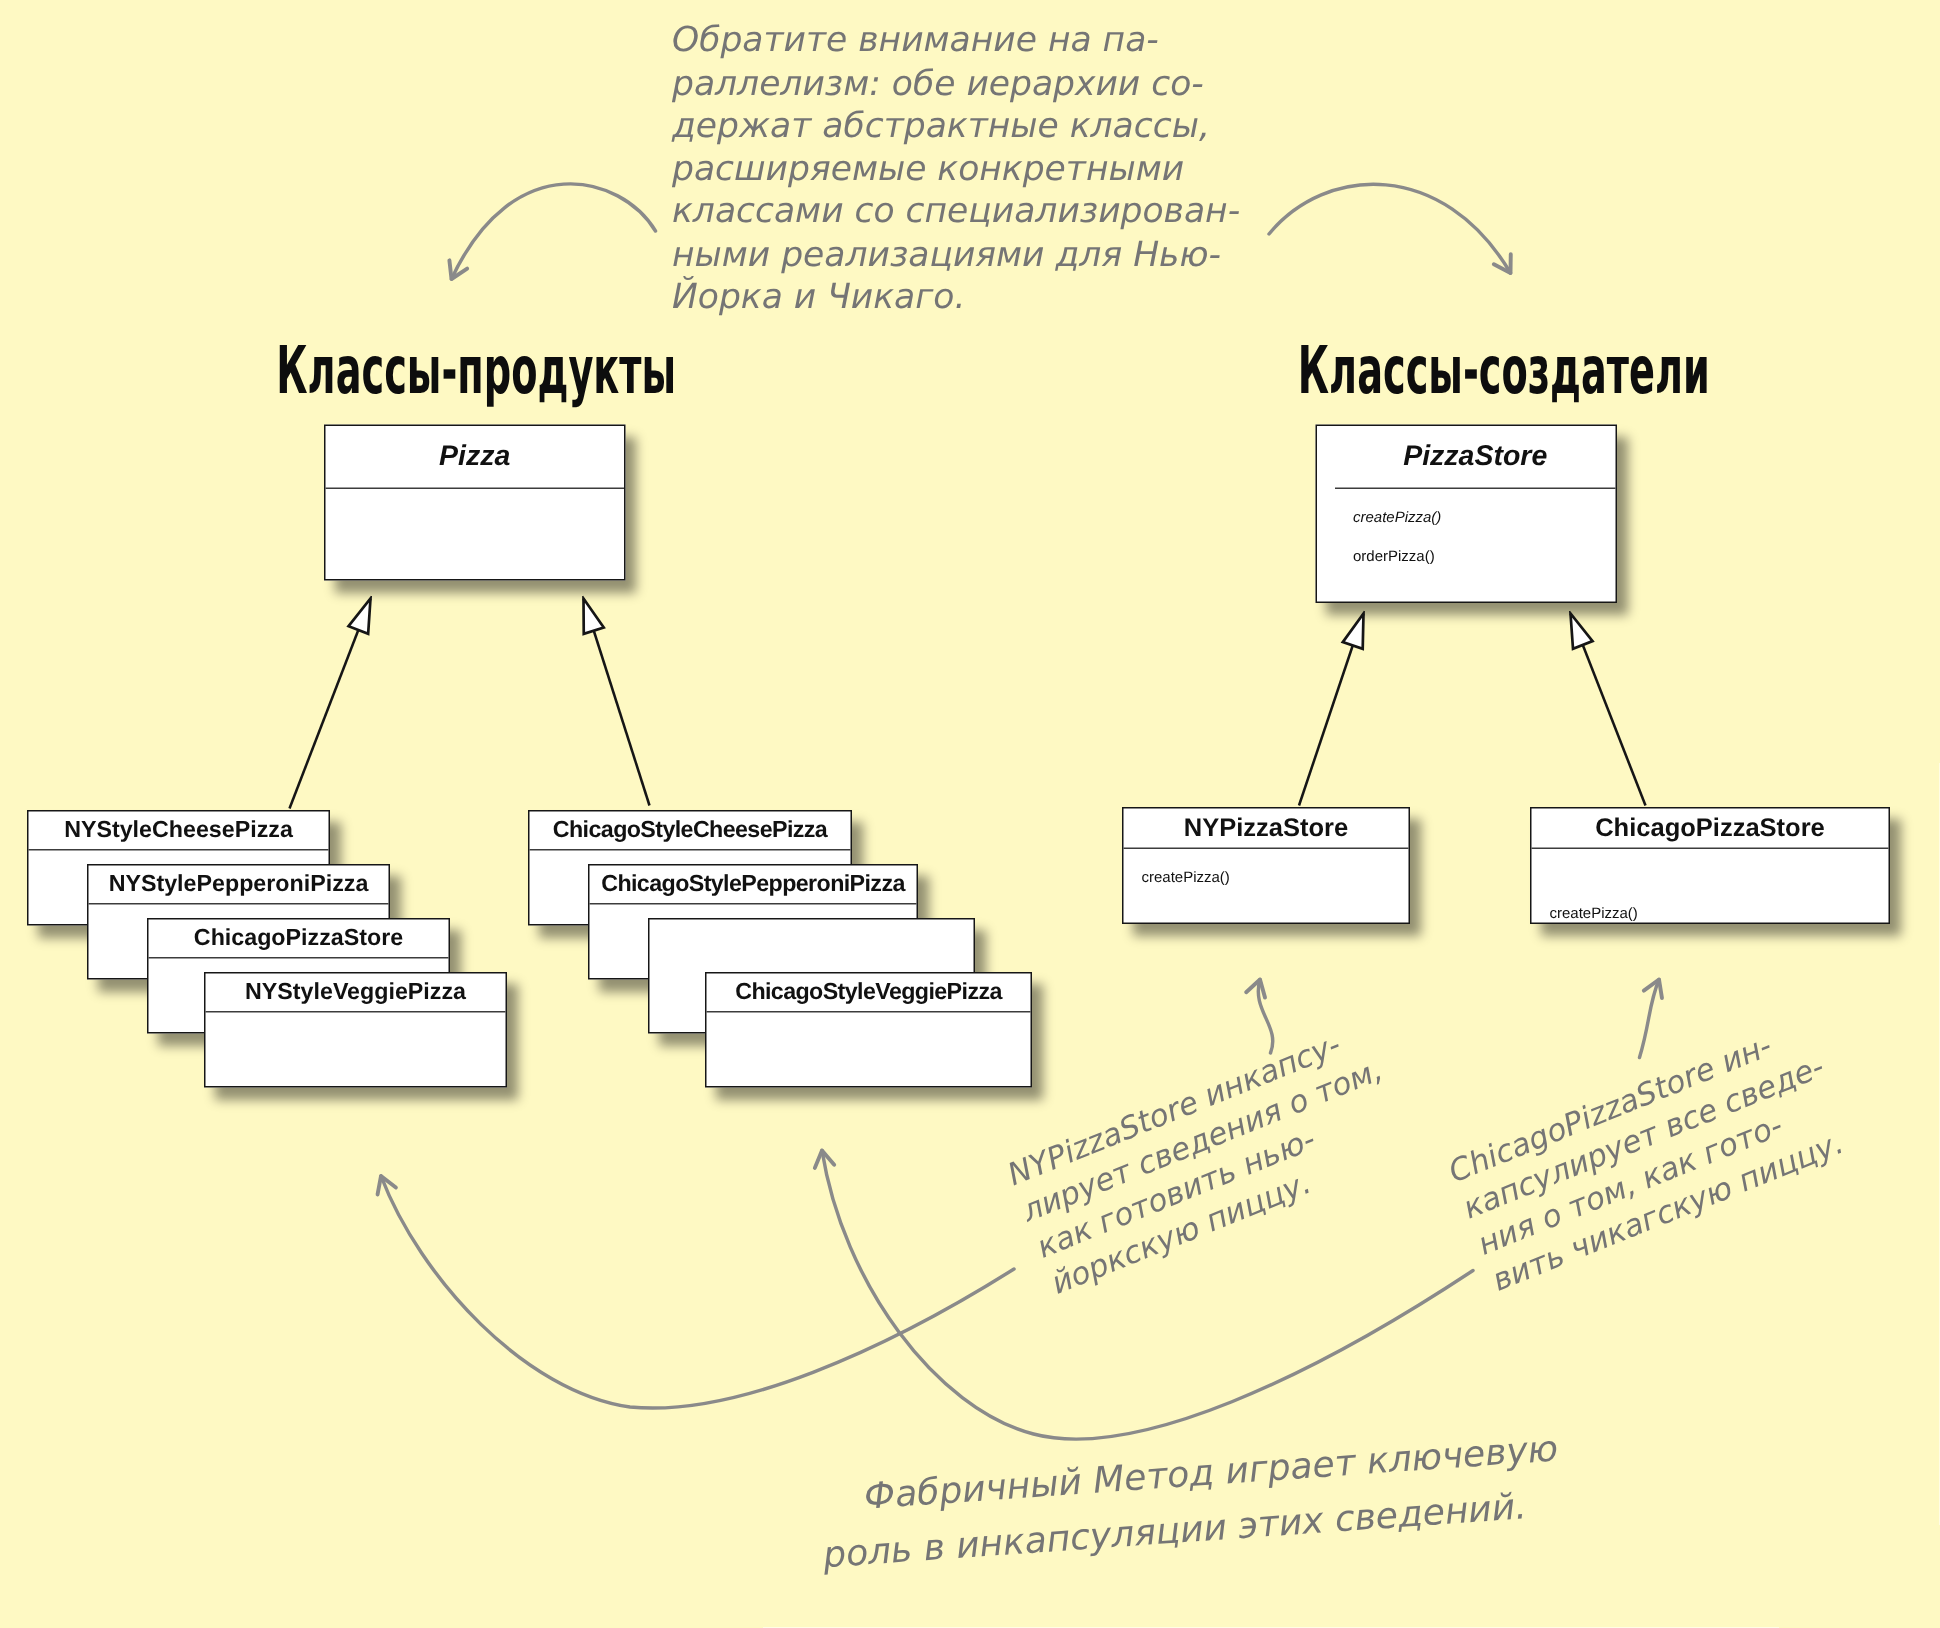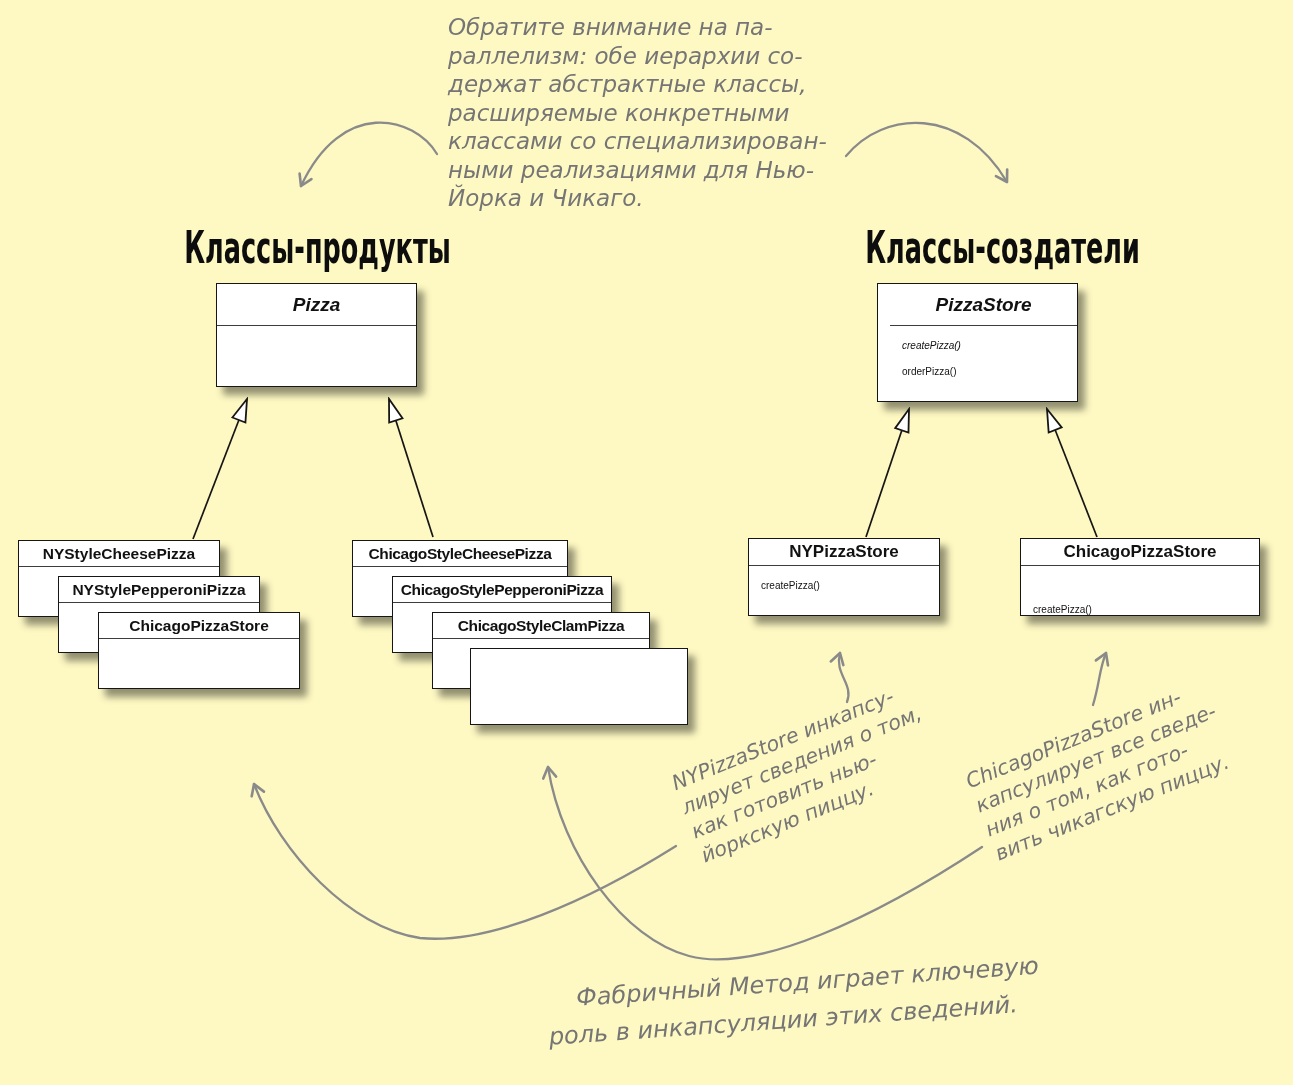--- a/index.html
+++ b/index.html
@@ -92,34 +92,38 @@
     <div class="uml-body"></div>
   </div>
   <div class="uml stack" style="left:58px;top:576px;width:202px;height:77px;">
     <div class="uml-title">NYStylePepperoniPizza</div>
     <div class="uml-body"></div>
   </div>
   <div class="uml stack" style="left:98px;top:612px;width:202px;height:77px;">
     <div class="uml-title">ChicagoPizzaStore</div>
     <div class="uml-body"></div>
   </div>
+  <div class="uml stack" style="left:136px;top:648px;width:202px;height:77px;">
+    <div class="uml-title">NYStyleVeggiePizza</div>
+    <div class="uml-body"></div>
+  </div>
 
   <div class="uml stack tight" style="left:352px;top:540px;width:216px;height:77px;">
     <div class="uml-title">ChicagoStyleCheesePizza</div>
     <div class="uml-body"></div>
   </div>
   <div class="uml stack tight" style="left:392px;top:576px;width:220px;height:77px;">
     <div class="uml-title">ChicagoStylePepperoniPizza</div>
     <div class="uml-body"></div>
   </div>
   <div class="uml stack tight" style="left:432px;top:612px;width:218px;height:77px;">
-    <div class="uml-title">ChicagoStyleClamPizza</div>
     <div class="uml-body"></div>
   </div>
   <div class="uml stack tight" style="left:470px;top:648px;width:218px;height:77px;">
+    <div class="uml-title">ChicagoStyleVeggiePizza</div>
     <div class="uml-body"></div>
   </div>
 
   <div class="uml store" style="left:748px;top:538px;width:192px;height:78px;">
     <div class="uml-title">NYPizzaStore</div>
     <div class="uml-body">
       <div class="method">createPizza()</div>
     </div>
   </div>
   <div class="uml store" style="left:1020px;top:538px;width:240px;height:78px;gap:24px;">

